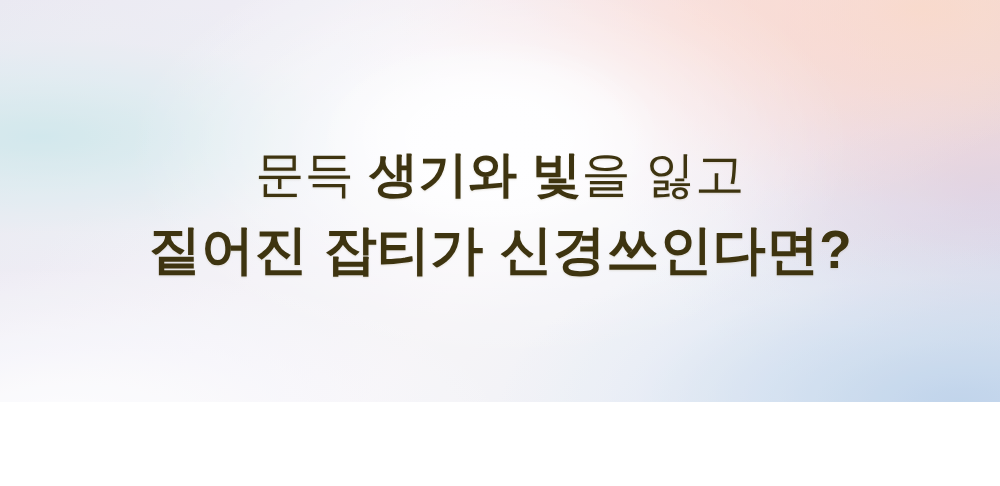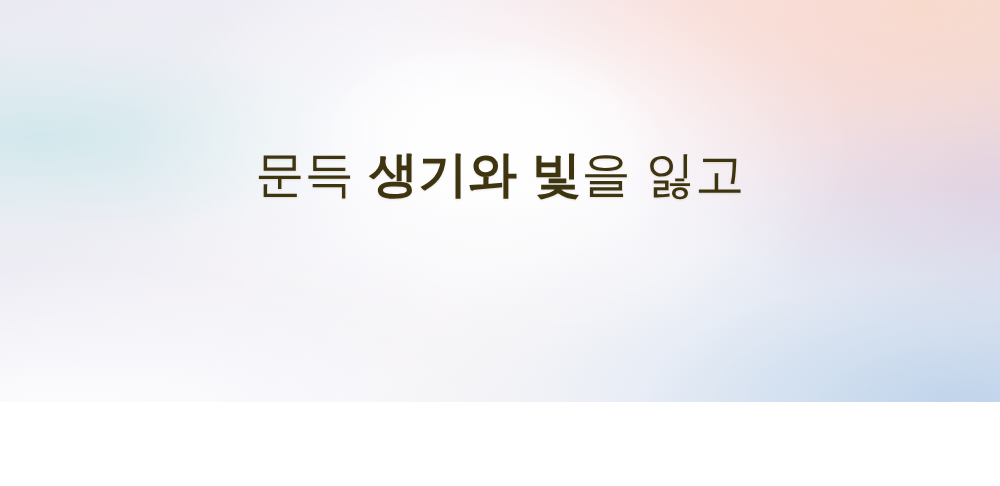--- a/index.html
+++ b/index.html
@@ -179,16 +179,19 @@
   <div class="wash wash-bloom"></div>
   <div class="wash wash-core"></div>
   <div class="wash wash-veil"></div>
 
   <div class="headline">
 
     <span class="line line-1">
       <span class="w-regular">문득</span><span class="sp"></span><span class="w-bold">생기와</span><span class="sp"></span><span class="w-bold">빛</span><span class="w-regular">을</span><span class="sp"></span><span class="w-regular">잃고</span>
     </span>
 
+    <span class="line line-2">
+      <span class="w-bold">짙어진</span><span class="sp"></span><span class="w-bold">잡티가</span><span class="sp"></span><span class="w-medium">신경쓰인다면?</span>
+    </span>
 
   </div>
 
 </div>
 
 </body></html>

